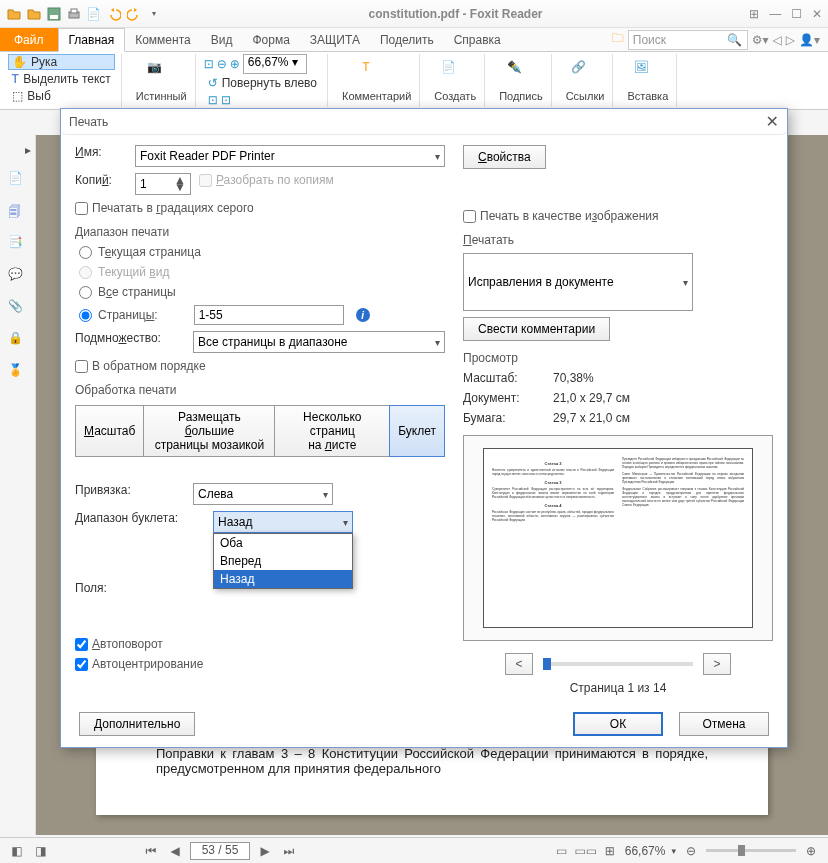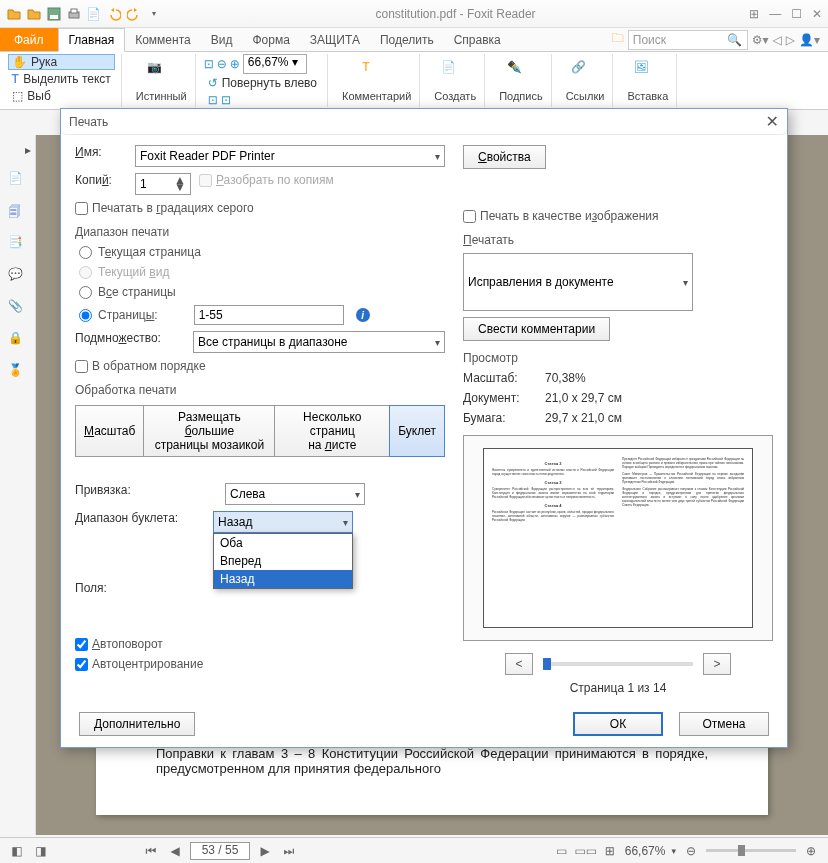--- a/index.html
+++ b/index.html
@@ -2,21 +2,21 @@
 <html><head>
 <meta charset="utf-8">
 <style>
 * { box-sizing: border-box; margin: 0; padding: 0; font-family: "Segoe UI", Tahoma, sans-serif; font-size: 12px; }
 body { width: 828px; height: 863px; background: #f5f5f5; overflow: hidden; position: relative; }
 
 
 .titlebar { height: 28px; background: linear-gradient(#fdfdfd,#f5f5f5); display: flex; align-items: center; padding: 0 6px; border-bottom: 1px solid #e0e0e0; }
 .qat { display: flex; gap: 4px; align-items: center; }
 .qat .ico { width: 16px; height: 16px; display: inline-flex; align-items: center; justify-content: center; color: #666; }
-.title-center { flex: 1; text-align: center; color: #888; }
+.title-center { flex: 1; text-align: center; color: #888; font-weight: bold; }
 .title-right { display: flex; gap: 10px; color: #888; }
 .title-right span { cursor: default; }
 
 
 .ribbon-tabs { height: 24px; background: #fafafa; display: flex; align-items: center; border-bottom: 1px solid #ccc; }
 .tab-file { background: #ff8a00; color: #fff; padding: 4px 14px; height: 100%; display: flex; align-items: center; }
 .tab { padding: 4px 10px; color: #555; cursor: default; }
 .tab.active { border: 1px solid #ccc; border-bottom: 1px solid #fff; background: #fff; color: #000; }
 .ribbon-right { margin-left: auto; display: flex; align-items: center; gap: 4px; padding-right: 8px; }
 .search-box { width: 120px; height: 20px; border: 1px solid #ccc; background: #fff; padding: 0 4px; color: #888; display: flex; align-items: center; justify-content: space-between; }
@@ -56,21 +56,21 @@
 .dlg-body { flex: 1; display: flex; padding: 10px 14px 6px; gap: 18px; }
 .dlg-left { width: 370px; display: flex; flex-direction: column; gap: 6px; }
 .dlg-right { flex: 1; display: flex; flex-direction: column; gap: 6px; }
 .dlg-bottom { height: 46px; display: flex; align-items: center; justify-content: space-between; padding: 0 18px; }
 
 .row { display: flex; align-items: flex-start; gap: 8px; }
 .lbl { width: 52px; color: #333; }
 .lbl-wide { width: 110px; color: #333; }
 .lbl-wide u, .lbl u, .chk u, .btn u, .group-title u, .sel-lbl u { text-decoration: underline; }
 .combo { flex: 1; height: 22px; border: 1px solid #999; background: #fff; display: flex; align-items: center; justify-content: space-between; padding: 0 4px; }
-.combo.small { width: 160px; flex: none; margin-left: 32px; }
+.combo.small { width: 160px; flex: none; }
 .combo .caret { color: #555; font-size: 10px; }
 .btn { height: 24px; border: 1px solid #999; background: linear-gradient(#fdfdfd,#ececec); padding: 0 14px; display: inline-flex; align-items: center; cursor: default; }
 .btn.primary { border: 2px solid #2a6fc9; }
 .spin { width: 56px; height: 22px; border: 1px solid #999; background: #fff; display: flex; align-items: center; padding: 0 4px; justify-content: space-between; }
 .spin .arrows { display: flex; flex-direction: column; font-size: 7px; line-height: 7px; color: #555; }
 .chk { display: flex; align-items: center; gap: 4px; color: #555; }
 .chk input { width: 13px; height: 13px; }
 .group-title { color: #555; margin-top: 4px; }
 .radio-row { display: flex; align-items: center; gap: 6px; color: #555; margin-left: 4px; }
 .radio-row.disabled { color: #aaa; }
@@ -92,21 +92,21 @@
 .preview-page { width: 270px; height: 180px; border: 1px solid #555; background: #fff; display: flex; font-size: 3px; color: #333; padding: 8px; gap: 8px; }
 .preview-page .col { flex: 1; }
 .preview-page h6 { font-size: 4px; text-align: center; margin: 4px 0 2px; }
 .preview-page p { font-size: 3px; line-height: 4px; margin-bottom: 3px; text-align: justify; }
 
 .preview-nav { display: flex; align-items: center; justify-content: center; gap: 10px; margin-top: 6px; }
 .navbtn { width: 28px; height: 22px; border: 1px solid #999; background: linear-gradient(#fdfdfd,#eee); display: inline-flex; align-items: center; justify-content: center; color: #555; }
 .slider { flex: 1; height: 4px; background: #ddd; position: relative; max-width: 150px; }
 .slider .thumb { position: absolute; left: 0; top: -4px; width: 8px; height: 12px; background: #2a6fc9; }
 
-.kv { display: flex; gap: 2px; color: #333; }
+.kv { display: flex; gap: 10px; color: #333; }
 .kv .k { width: 80px; }
 
 svg { display: block; }
 </style>
 </head>
 <body>
 
 <div class="titlebar">
   <div class="qat">
     <span class="ico">

